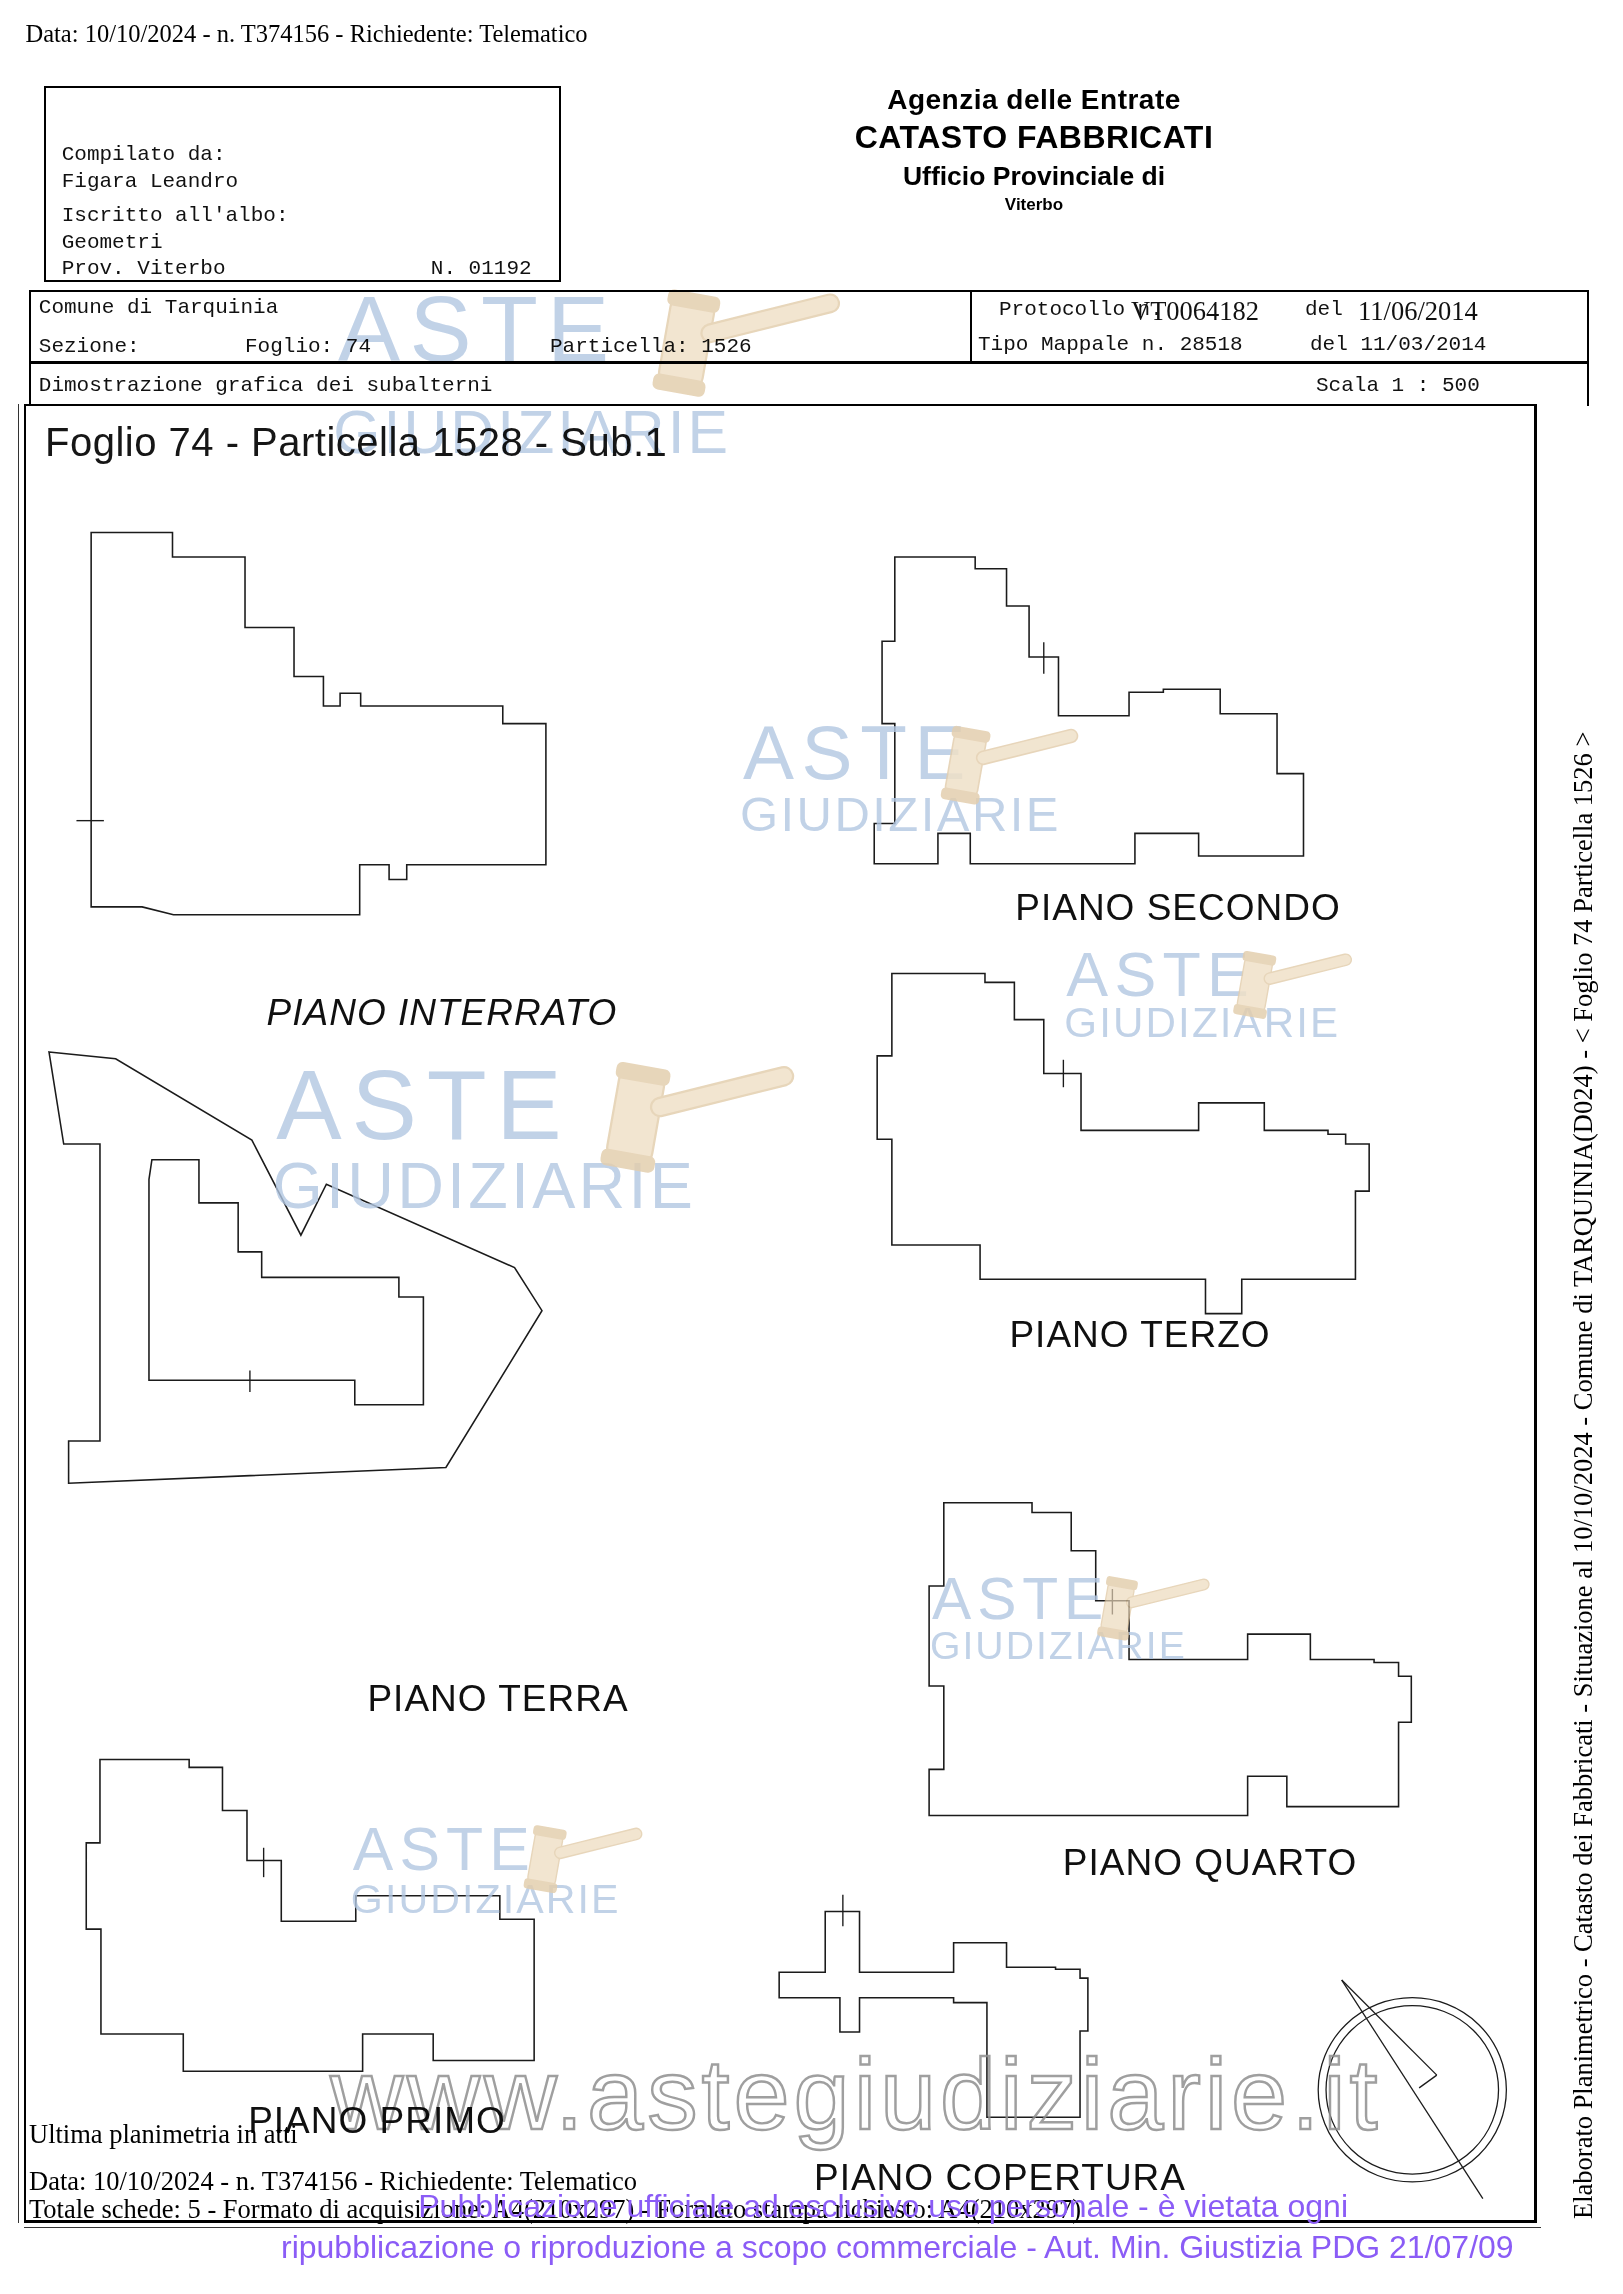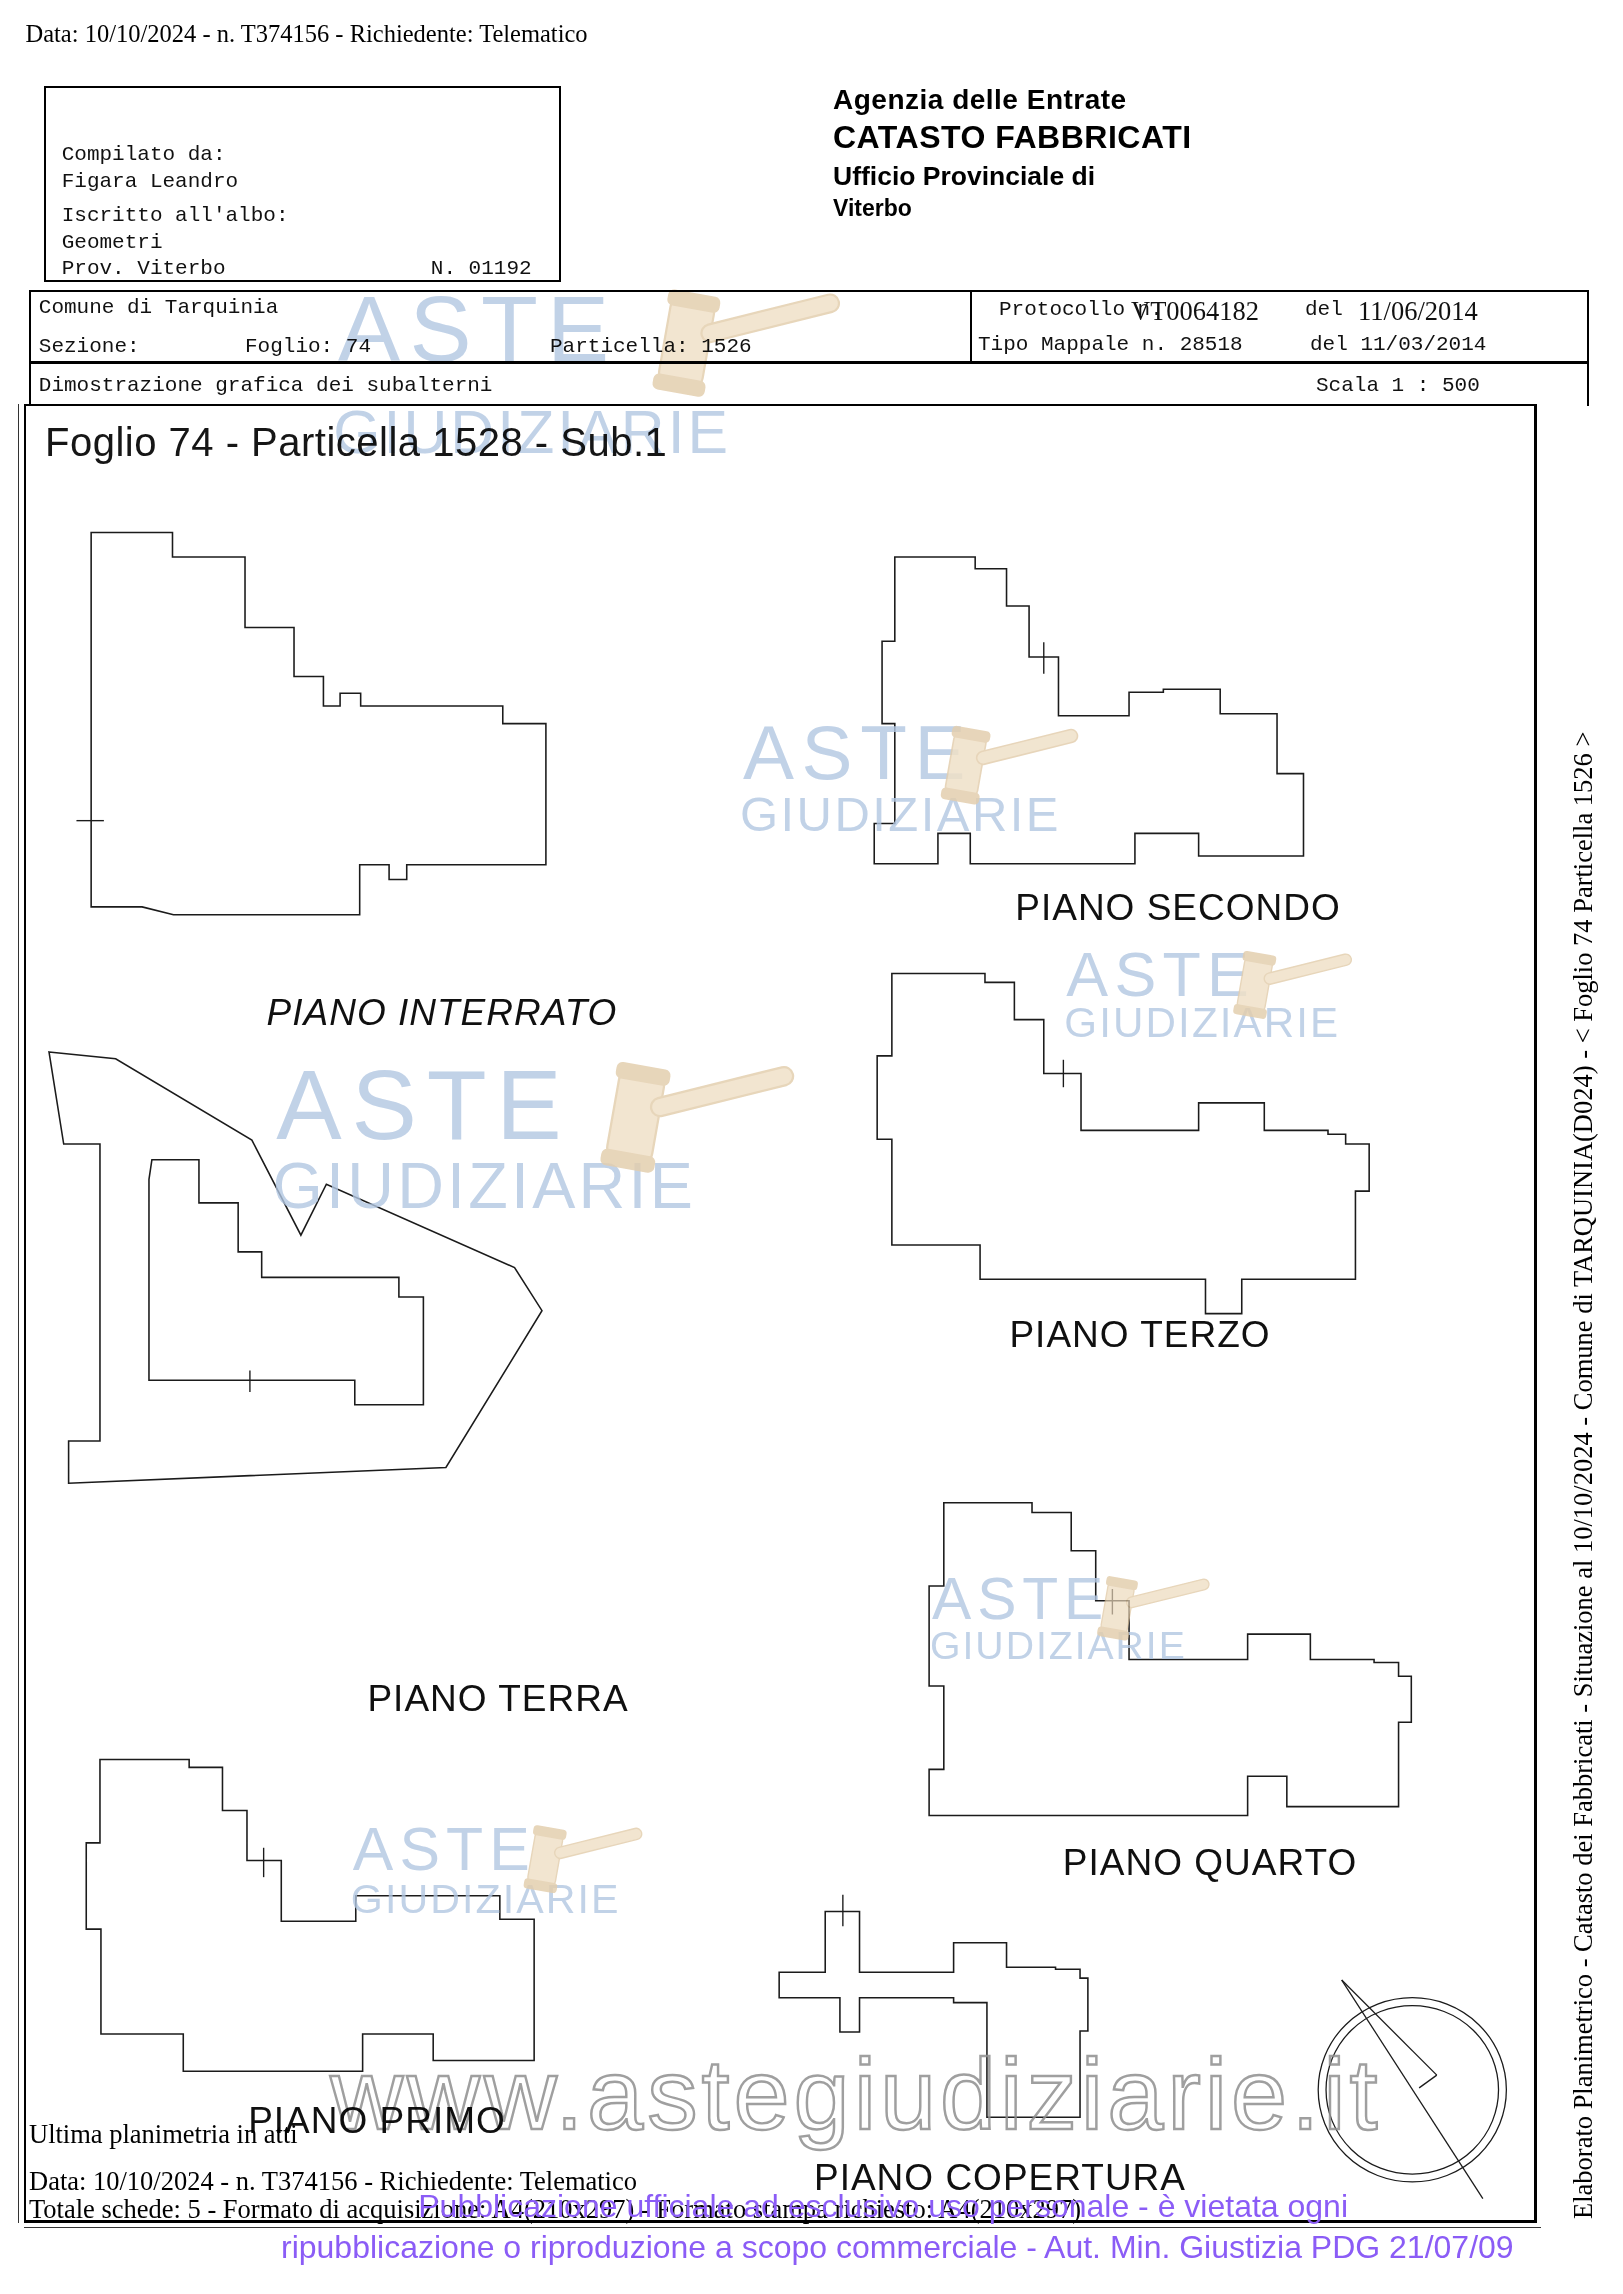--- a/index.html
+++ b/index.html
@@ -8,25 +8,25 @@
   .abs{position:absolute;}
   
   .req-line{left:25.5px;top:19.6px;font:24.5px "Liberation Serif",serif;color:#000;}
   
   .elab-box{left:44px;top:86px;width:517px;height:196px;border:2.9px solid #000;box-sizing:border-box;}
   .elab-title{position:absolute;left:0;top:0;width:100%;height:43px;border-bottom:2.9px solid #000;
               text-align:center;font:bold 25.5px "Liberation Mono",monospace;letter-spacing:2.9px;line-height:43px;}
   .mono{font-family:"Liberation Mono","DejaVu Sans Mono",monospace;font-size:21px;text-align:center;}
   .serifv{font-family:"Liberation Serif",serif;font-size:26.5px;}
   
-  .agency{left:833px;top:84px;width:402px;font-family:"Liberation Sans",sans-serif;font-weight:bold;color:#000;}
+  .agency{left:833px;top:84px;width:402px;text-align:center;font-family:"Liberation Sans",sans-serif;font-weight:bold;color:#000;}
   .agency .l1{font-size:28px;letter-spacing:0.5px;}
   .agency .l2{font-size:32px;margin-top:2.9px;letter-spacing:0.5px;}
   .agency .l3{font-size:26.5px;margin-top:4.9px;}
-  .agency .l4{font-size:23px;margin-top:2.9px;}
+  .agency .l4{font-size:17px;margin-top:2.9px;}
   
   .info-table{left:29px;top:290px;width:1560px;height:116px;border-top:2px solid #000;
               border-left:2px solid #000;border-right:2px solid #000;box-sizing:border-box;}
   .vdiv{position:absolute;left:939px;top:0;width:2px;height:69px;background:#000;}
   .hthick{position:absolute;left:0;top:69px;width:100%;height:2.9px;background:#000;}
   
   .draw-border{left:23.5px;top:404px;width:1513px;height:1819px;box-sizing:border-box;
                border-style:solid;border-color:#000;border-width:2px 3.9px 3.9px 2.9px;}
   .accent-left{left:17.6px;top:404px;width:1px;height:1819px;background:#333;}
   .accent-bottom{left:23.5px;top:2227px;width:1517px;height:1px;background:#333;}

